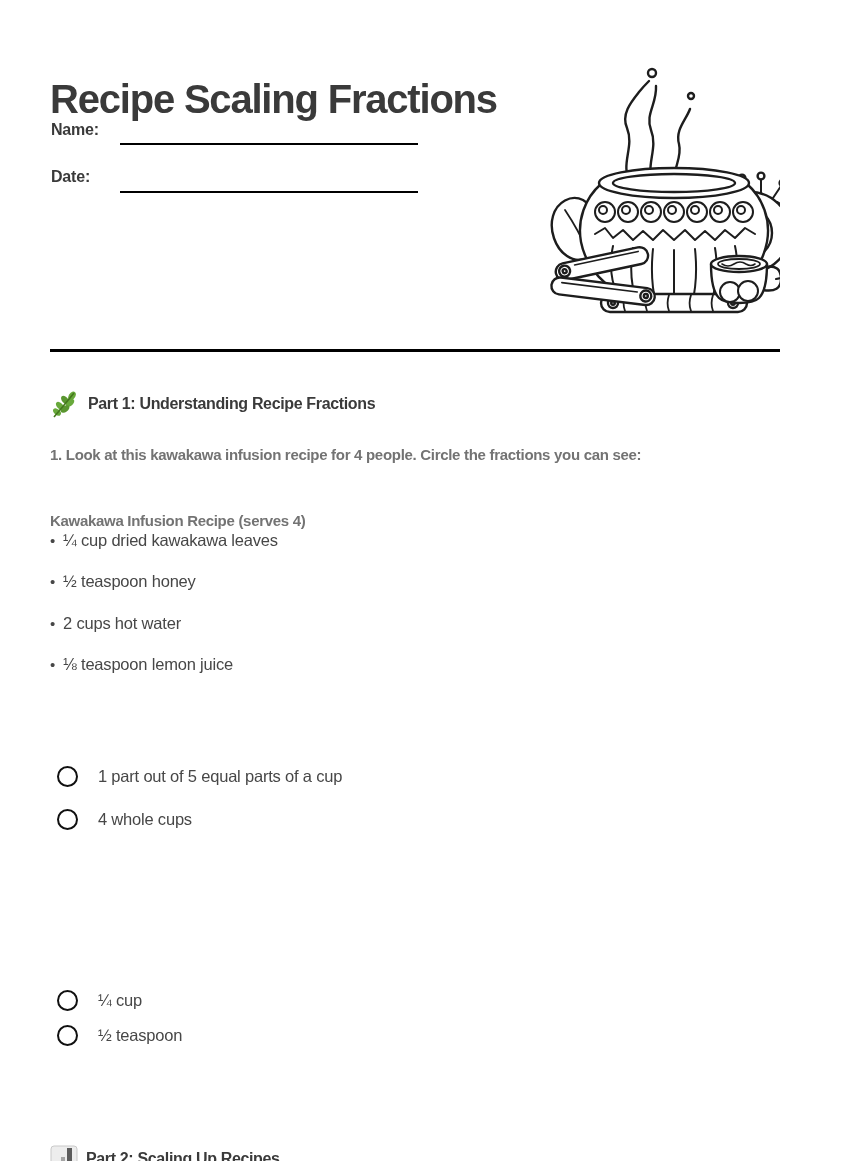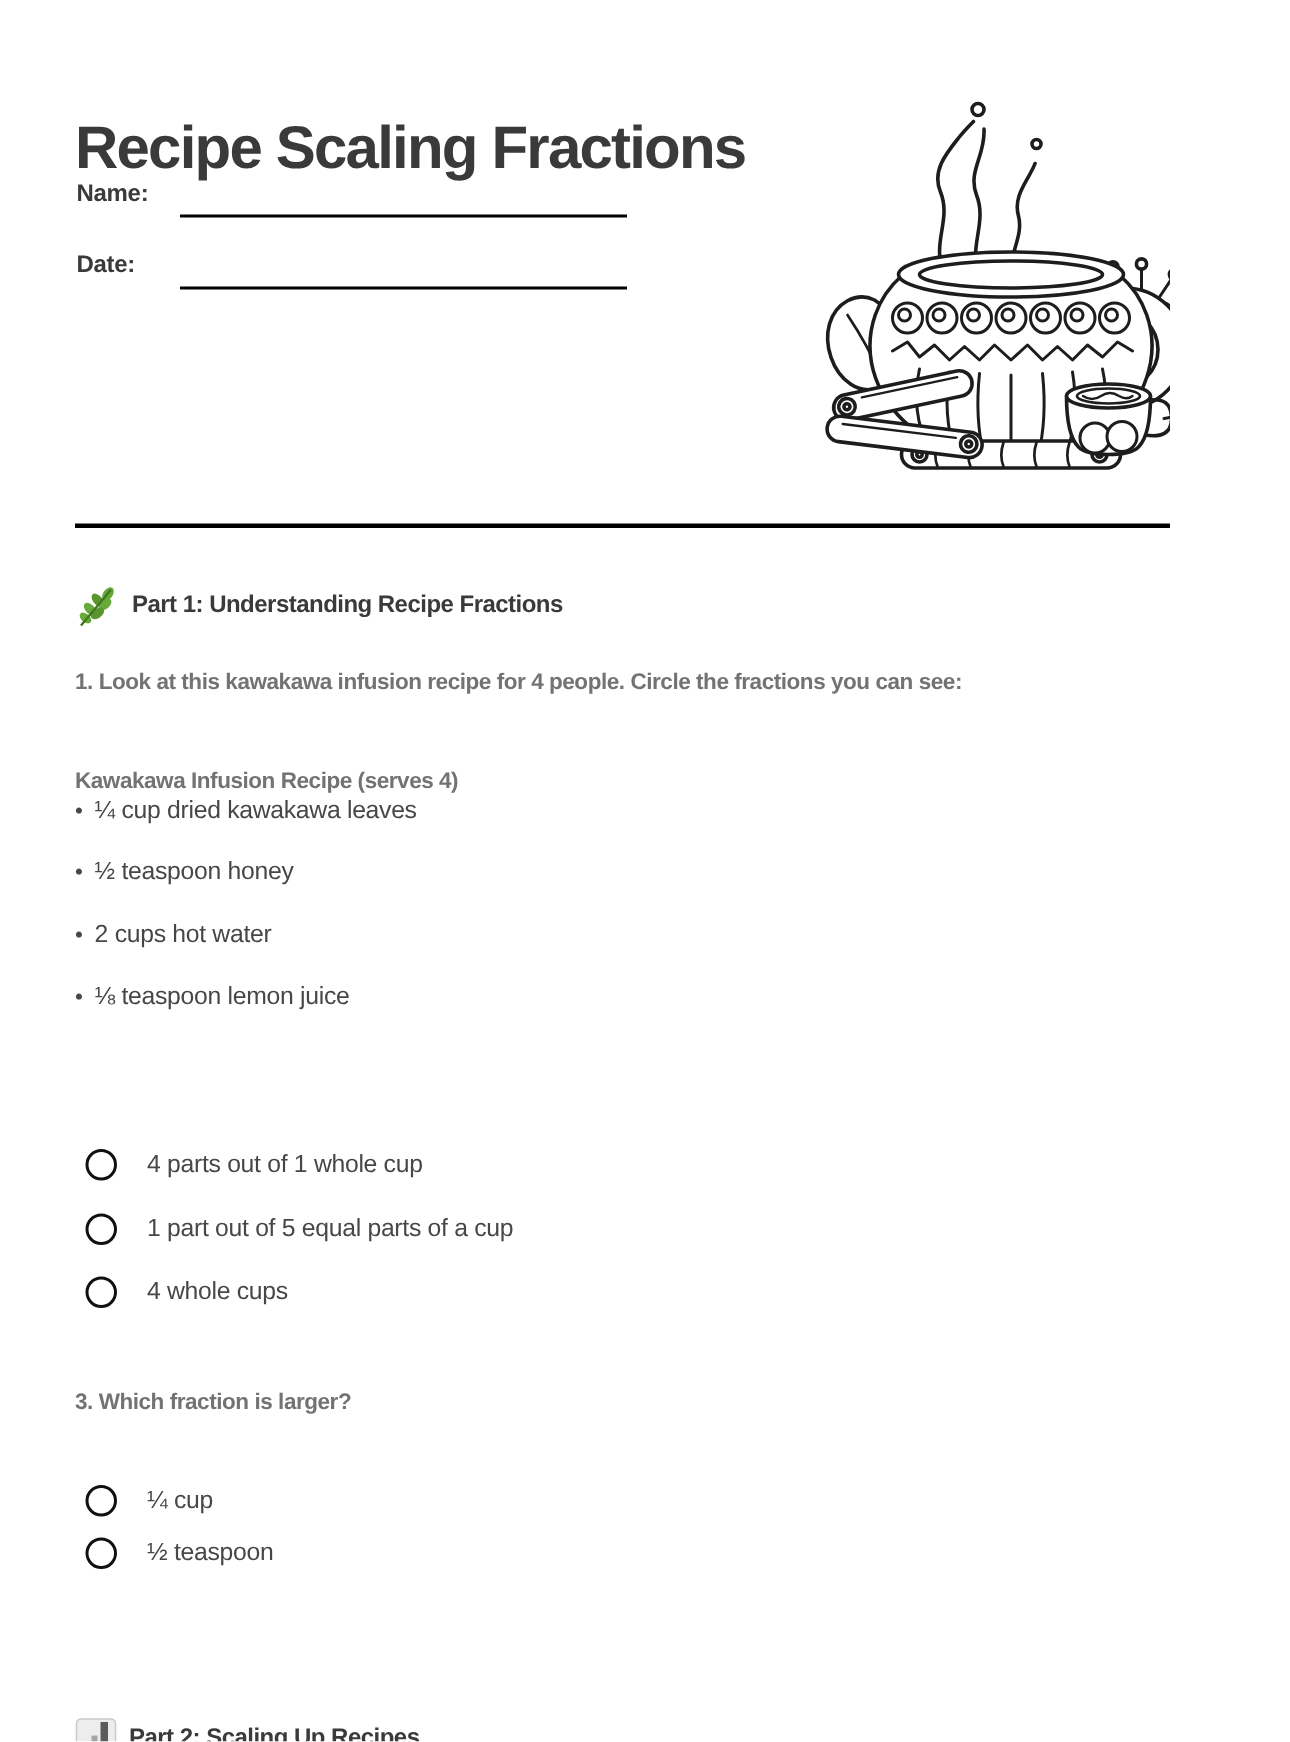--- a/index.html
+++ b/index.html
@@ -195,33 +195,28 @@
     </li>
     <li>
       <span class="bullet">•</span>
       <span>⅛ teaspoon lemon juice</span>
     </li>
   </ul>
 
   <div class="abs options q2-options">
     <div class="option-row">
       <span class="radio"></span>
-      <span class="option-label">4 parts out of 1 whole cup</span>
-    </div>
-    <div class="option-row">
-      <span class="radio"></span>
       <span class="option-label">1 part out of 5 equal parts of a cup</span>
     </div>
     <div class="option-row">
       <span class="radio"></span>
       <span class="option-label">4 whole cups</span>
     </div>
   </div>
 
-  <div class="abs q q3">3. Which fraction is larger?</div>
   <div class="abs options q3-options">
     <div class="option-row">
       <span class="radio"></span>
       <span class="option-label">¼ cup</span>
     </div>
     <div class="option-row">
       <span class="radio"></span>
       <span class="option-label">½ teaspoon</span>
     </div>
   </div>

